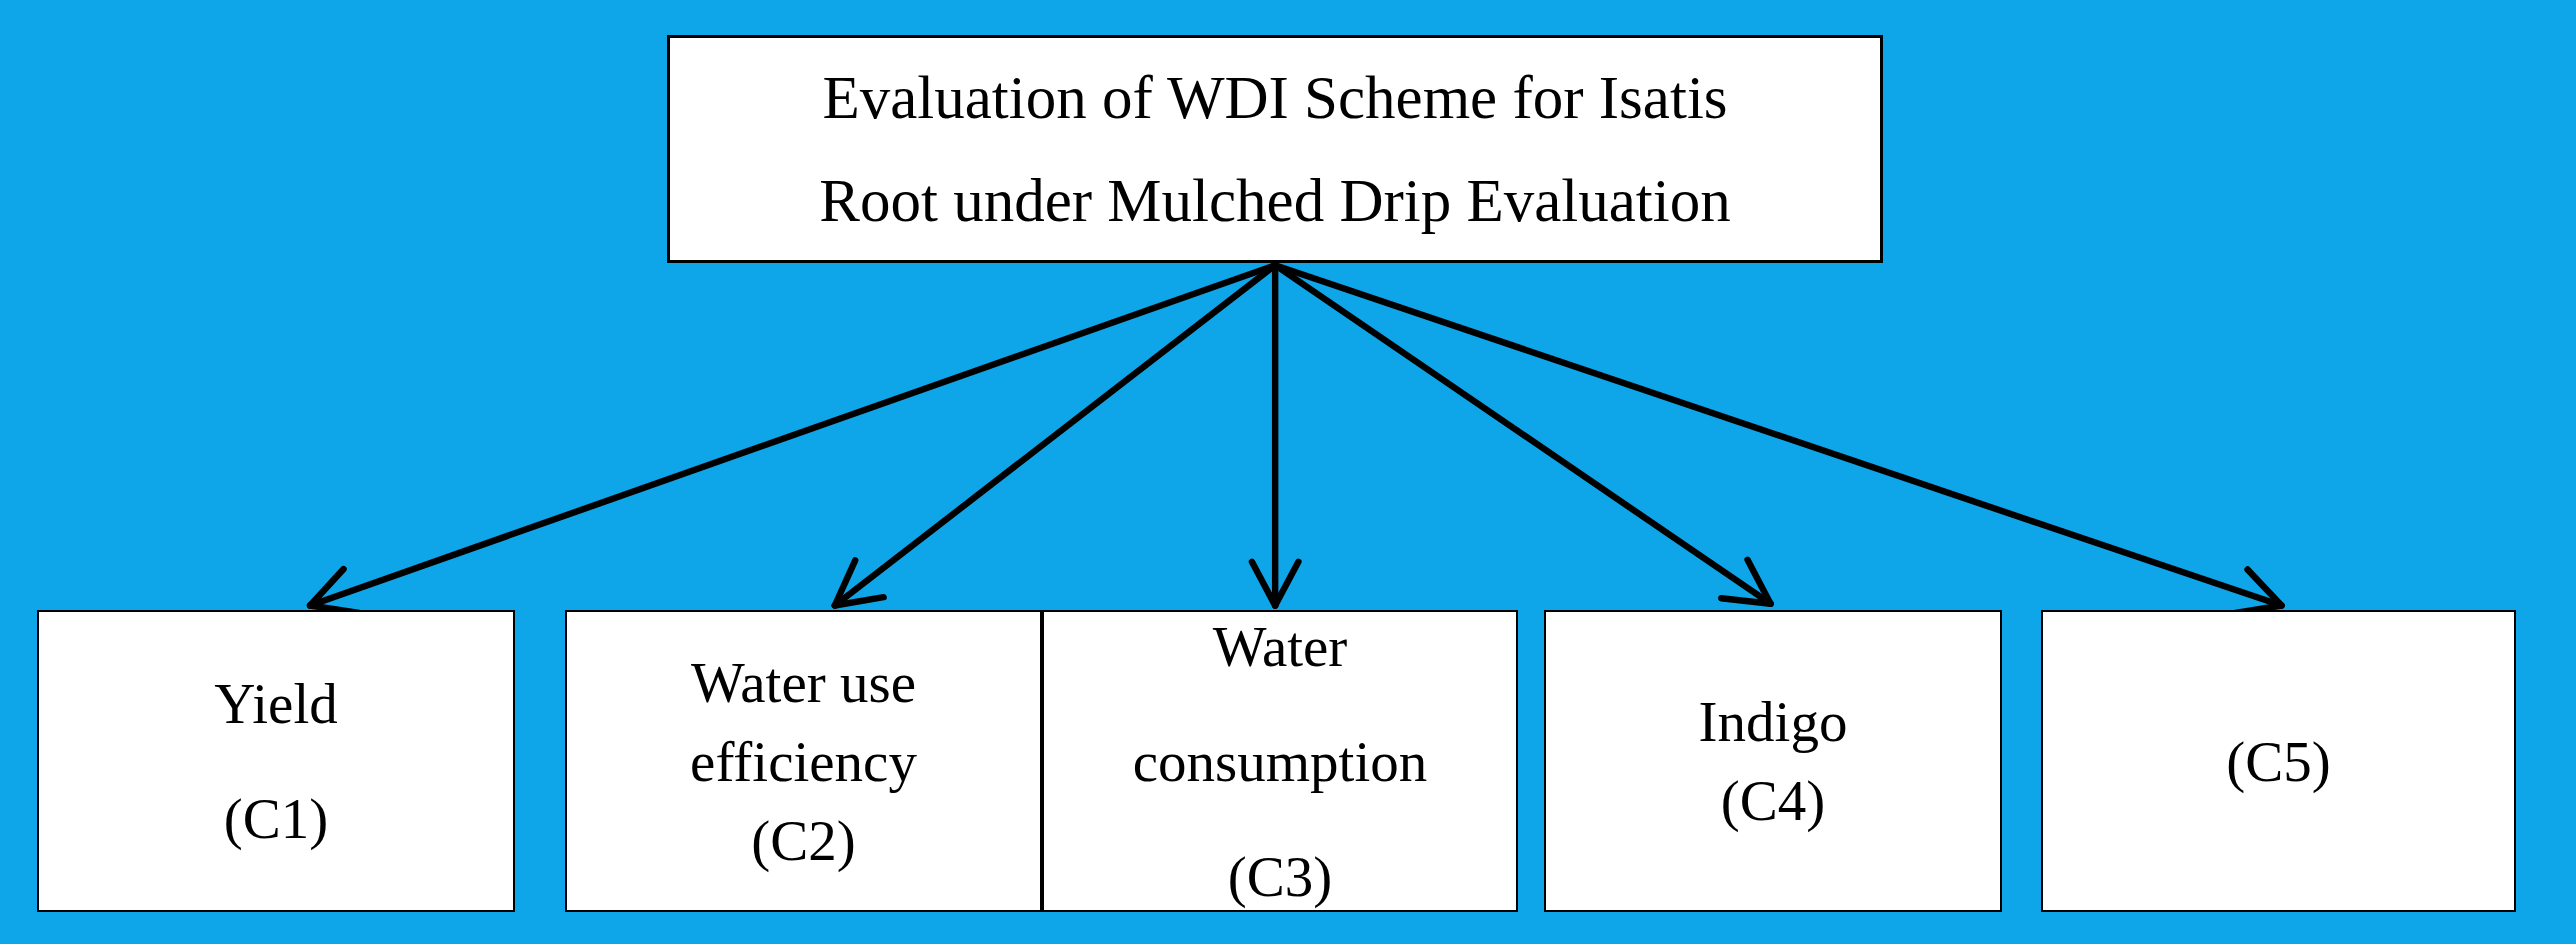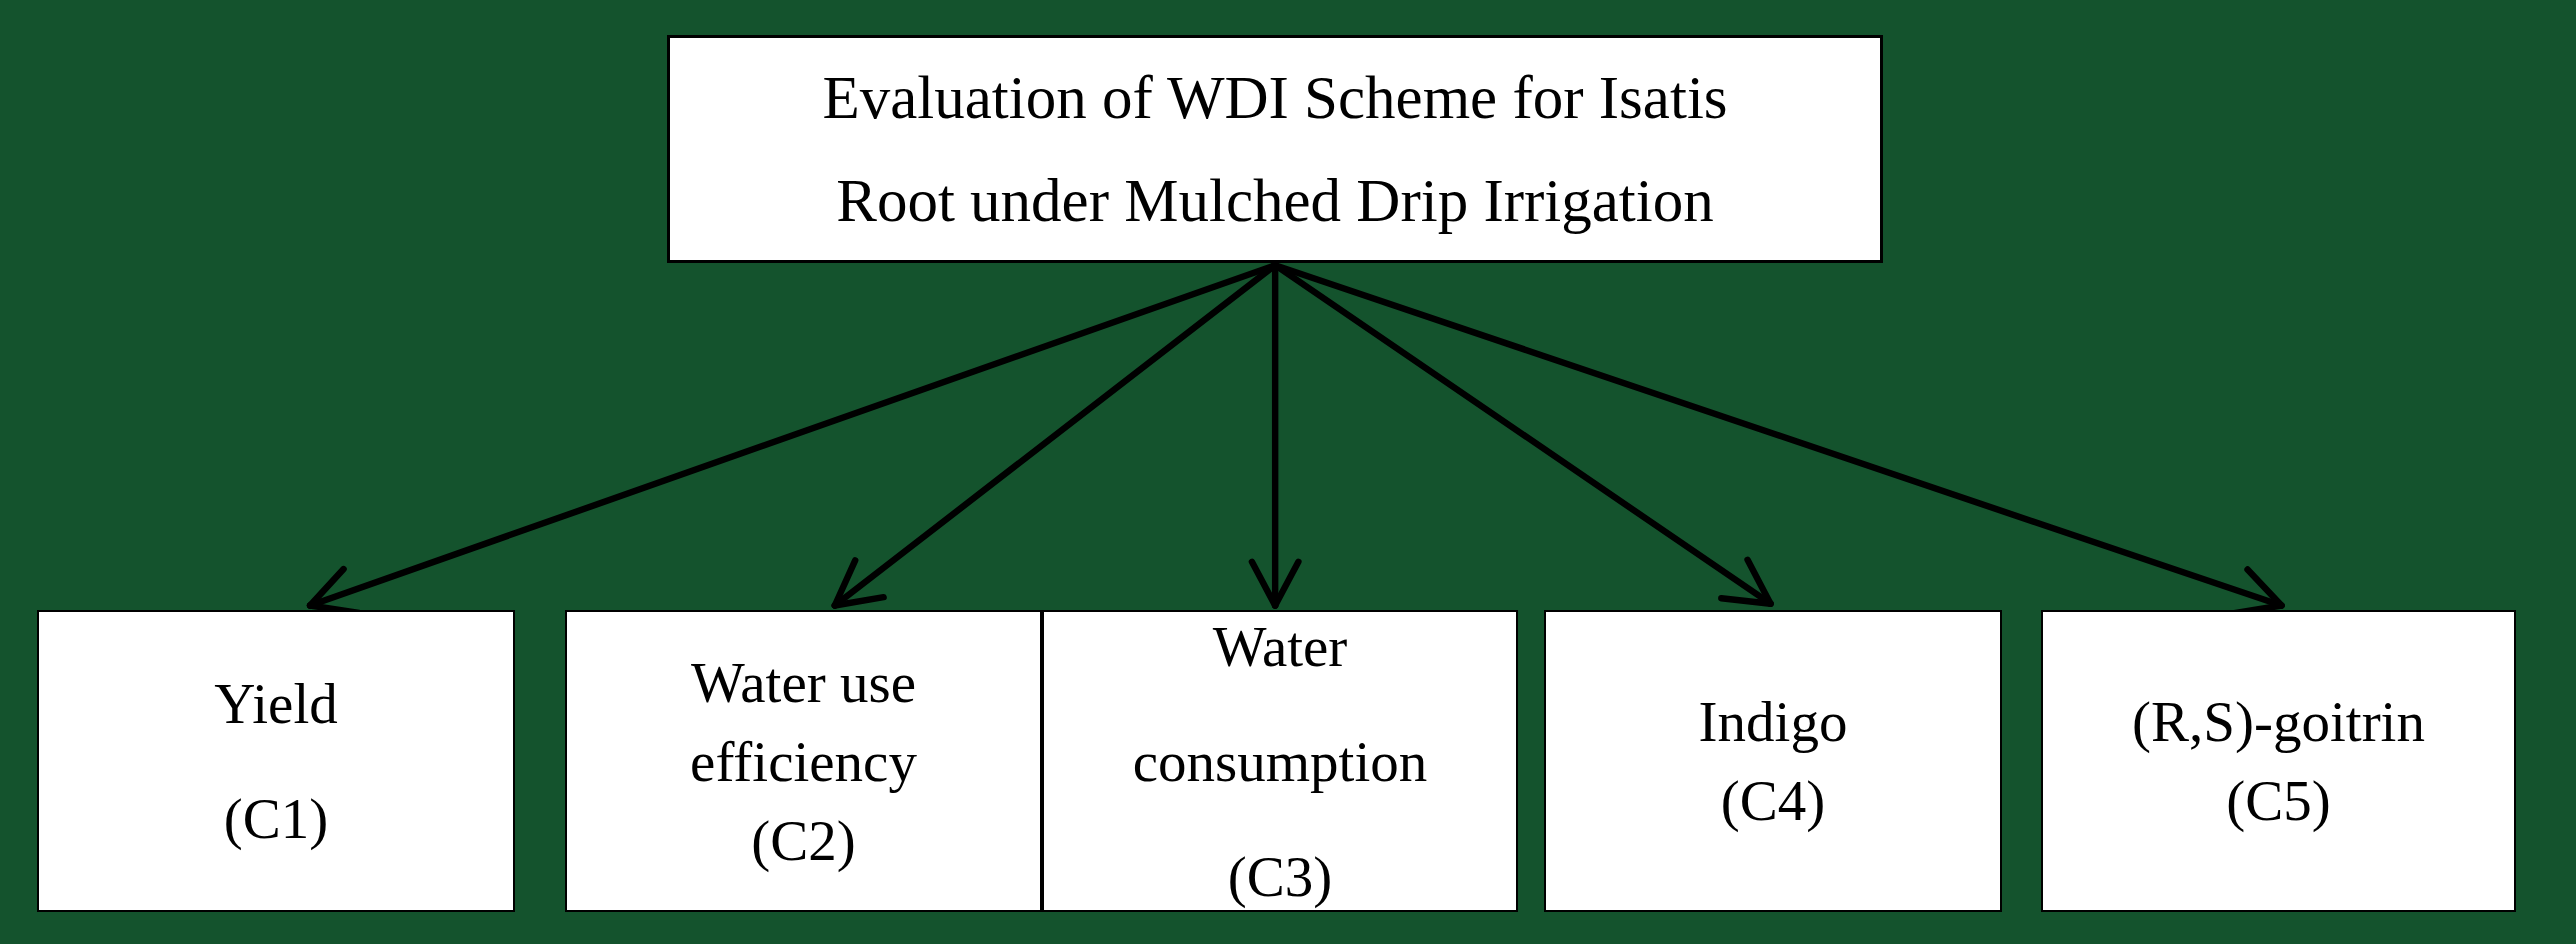--- a/index.html
+++ b/index.html
@@ -4,21 +4,21 @@
 <style>
   html, body {
     margin: 0;
     padding: 0;
     background: #ffffff;
   }
   .canvas {
     position: relative;
     width: 2576px;
     height: 945px;
-    background: #14532d;
+    background: #0ea5e9;
     overflow: hidden;
     font-family: "Liberation Serif", "DejaVu Serif", serif;
     color: #000000;
   }
   #arrows-svg {
     position: absolute;
     left: 0;
     top: 0;
     width: 2576px;
     height: 945px;
@@ -67,21 +67,21 @@
       <line x1="1390" y1="289" x2="1930" y2="658" stroke="#000000" stroke-width="7" stroke-linecap="round"></line>
       <line x1="1930" y1="658" x2="1876.3308932688406" y2="652.0311657185504" stroke="#000000" stroke-width="7" stroke-linecap="round"></line>
       <line x1="1930" y1="658" x2="1904.9370042639978" y2="610.1685642622225" stroke="#000000" stroke-width="7" stroke-linecap="round"></line>
       <line x1="1390" y1="289" x2="2487" y2="660" stroke="#000000" stroke-width="7" stroke-linecap="round"></line>
       <line x1="2487" y1="660" x2="2433.712034468934" y2="668.7402934481584" stroke="#000000" stroke-width="7" stroke-linecap="round"></line>
       <line x1="2487" y1="660" x2="2449.955716170954" y2="620.7097844801904" stroke="#000000" stroke-width="7" stroke-linecap="round"></line>
     </svg>
 
   <div class="box title-box" style="left: 667px; top: 35px; width: 1216px; height: 228px;">
     <span class="line">Evaluation of WDI Scheme for Isatis</span>
-    <span class="line">Root under Mulched Drip Irrigation</span>
+    <span class="line">Root under Mulched Drip Evaluation</span>
   </div>
 
   <div class="box criterion-box" style="left: 37px; top: 610px; width: 478px; height: 302px; gap: 36px;">
     <span class="line">Yield</span>
     <span class="line">(C1)</span>
   </div>
 
   <div class="box criterion-box" style="left: 533px; top: 610px; width: 477px; height: 302px; margin-left: 32px;">
     <span class="line">Water use</span>
     <span class="line">efficiency</span>
@@ -93,18 +93,17 @@
     <span class="line">consumption</span>
     <span class="line">(C3)</span>
   </div>
 
   <div class="box criterion-box" style="left: 1544px; top: 610px; width: 458px; height: 302px;">
     <span class="line">Indigo</span>
     <span class="line">(C4)</span>
   </div>
 
   <div class="box criterion-box" style="left: 2041px; top: 610px; width: 475px; height: 302px;">
-    <span class="line">(R,S)-goitrin</span>
     <span class="line">(C5)</span>
   </div>
 
 </div>
 
 
 </body></html>

